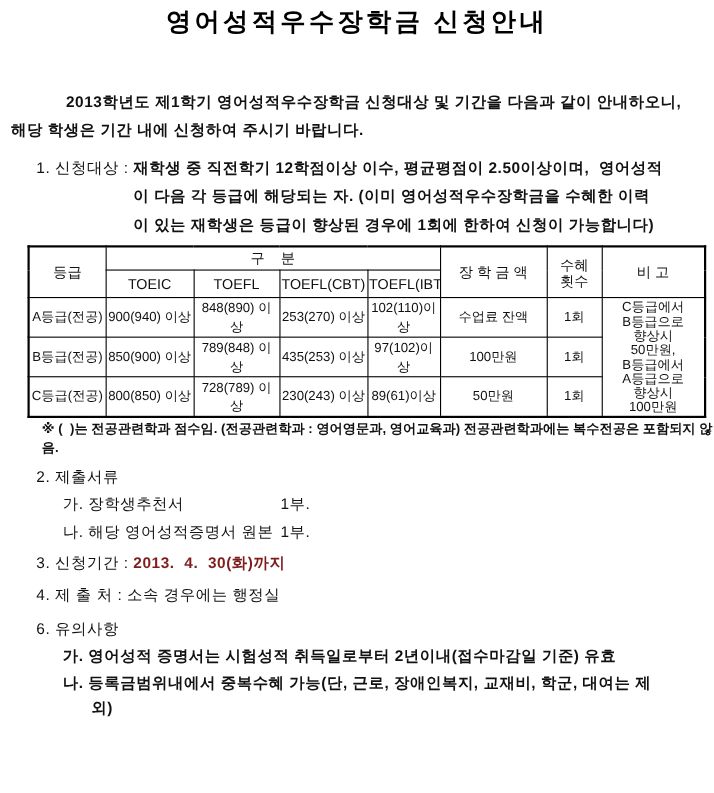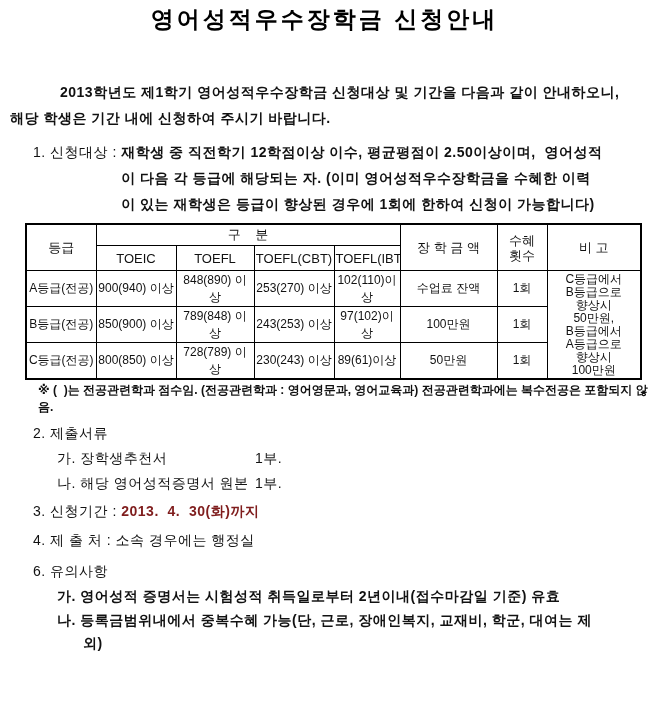--- a/index.html
+++ b/index.html
@@ -138,21 +138,21 @@
 50만원,
 B등급에서
 A등급으로
 향상시
 100만원</td>
       </tr>
       <tr class="data">
         <td>B등급(전공)</td>
         <td>850(900) 이상</td>
         <td>789(848) 이상</td>
-        <td>243(253) 이상</td>
+        <td>435(253) 이상</td>
         <td>97(102)이상</td>
         <td class="bold">100만원</td>
         <td>1회</td>
       </tr>
       <tr class="data">
         <td>C등급(전공)</td>
         <td>800(850) 이상</td>
         <td>728(789) 이상</td>
         <td>230(243) 이상</td>
         <td>89(61)이상</td>

